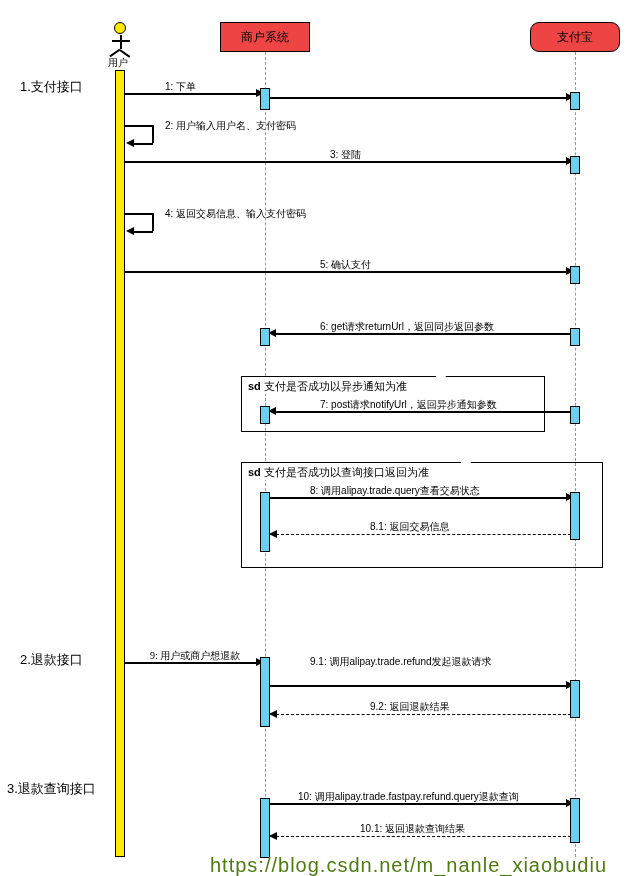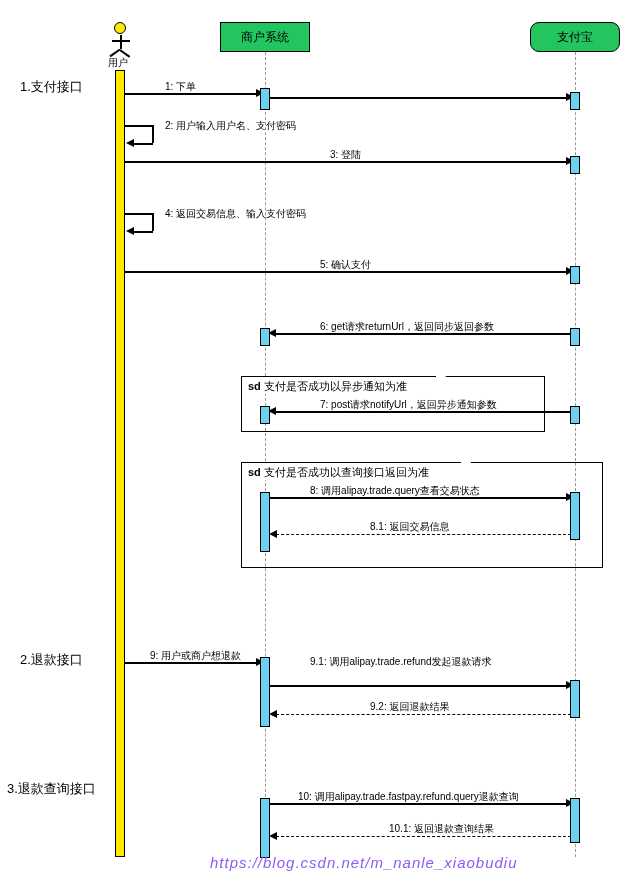--- a/index.html
+++ b/index.html
@@ -15,21 +15,21 @@
   }
   .canvas { position: relative; width: 633px; height: 876px; }
 
   
   .actor-head { position:absolute; width:12px; height:12px; border:1.5px solid #000; border-radius:50%; background:#ffea00; }
   .actor-body { position:absolute; width:1.5px; height:14px; background:#000; }
   .actor-arms { position:absolute; width:18px; height:1.5px; background:#000; }
   .actor-leg  { position:absolute; width:12px; height:1.5px; background:#000; transform-origin:left center; }
 
   
-  .pbox { position:absolute; width:90px; height:30px; background:#22c55e; border:1.5px solid #000; display:flex; align-items:center; justify-content:center; font-size:12px; }
+  .pbox { position:absolute; width:90px; height:30px; background:#ef4444; border:1.5px solid #000; display:flex; align-items:center; justify-content:center; font-size:12px; }
 
   
   .lifeline { position:absolute; width:0; border-left:1.5px dashed rgba(0,0,0,0.4); }
 
   
   .act-yellow { position:absolute; width:10px; background:#ffea00; border:1.5px solid #000; }
   
   .act-blue { position:absolute; width:10px; background:#6dd0f0; border:1.5px solid #000; }
 
   
@@ -47,21 +47,21 @@
   .section-lbl { position:absolute; font-size:13px; white-space:nowrap; }
 
   
   .frag { position:absolute; border:1.5px solid #000; }
   .frag-tab { position:absolute; top:-1px; left:-1px; height:18px; border:1.5px solid #000; border-right:none; border-bottom:none; padding:2px 6px; font-size:11px; background:#fff; }
   .frag-tab::after{
     content:""; position:absolute; right:-10px; top:-1.5px; width:0; height:0;
     border-top:18px solid #fff; border-right:10px solid transparent;
   }
 
-  .watermark { position:absolute; color:#8b5cf6; font-size:15px; font-style:italic; letter-spacing:1px; }
+  .watermark { position:absolute; color:#4d7c0f; font-size:20px; letter-spacing:1px; }
 </style>
 </head>
 <body>
 
 <div class="canvas">
 
   <div class="actor-head" style="left:114px; top:22px;"></div>
   <div class="actor-body" style="left:120px; top:35px;"></div>
   <div class="actor-arms" style="left:112px; top:40px;"></div>
   <div class="actor-leg" style="left:120px; top:49px; transform:rotate(35deg);"></div>
@@ -145,39 +145,39 @@
   <div class="lbl" style="left:310px; top:484px;">8: 调用alipay.trade.query查看交易状态</div>
   <div class="hline" style="left:270px; top:497px; width:298px;"></div>
   <div class="arrow-r" style="left:566px; top:493px;"></div>
   <div class="act-blue" style="left:260px; top:492px; height:60px;"></div>
   <div class="act-blue" style="left:570px; top:492px; height:48px;"></div>
 
   <div class="lbl" style="left:370px; top:520px;">8.1: 返回交易信息</div>
   <div class="hline-dash" style="left:276px; top:534px; width:295px;"></div>
   <div class="arrow-l" style="left:269px; top:530px;"></div>
 
-  <div class="lbl" style="left:150px; top:649px;">9: 用户或商户想退款</div>
+  <div class="lbl" style="left:150px; top:649px;font-family:Liberation Serif, serif;">9: 用户或商户想退款</div>
   <div class="hline" style="left:125px; top:662px; width:133px;"></div>
   <div class="arrow-r" style="left:256px; top:658px;"></div>
   <div class="act-blue" style="left:260px; top:657px; height:70px;"></div>
 
   <div class="lbl" style="left:310px; top:655px;">9.1: 调用alipay.trade.refund发起退款请求</div>
   <div class="hline" style="left:270px; top:685px; width:298px;"></div>
   <div class="arrow-r" style="left:566px; top:681px;"></div>
   <div class="act-blue" style="left:570px; top:680px; height:38px;"></div>
 
   <div class="lbl" style="left:370px; top:700px;">9.2: 返回退款结果</div>
   <div class="hline-dash" style="left:276px; top:714px; width:295px;"></div>
   <div class="arrow-l" style="left:269px; top:710px;"></div>
 
   <div class="act-blue" style="left:260px; top:798px; height:60px;"></div>
   <div class="lbl" style="left:298px; top:790px;">10: 调用alipay.trade.fastpay.refund.query退款查询</div>
   <div class="hline" style="left:270px; top:803px; width:298px;"></div>
   <div class="arrow-r" style="left:566px; top:799px;"></div>
   <div class="act-blue" style="left:570px; top:798px; height:45px;"></div>
 
-  <div class="lbl" style="left:360px; top:822px;margin-left:29px;">10.1: 返回退款查询结果</div>
+  <div class="lbl" style="left:360px; top:822px;">10.1: 返回退款查询结果</div>
   <div class="hline-dash" style="left:276px; top:836px; width:295px;"></div>
   <div class="arrow-l" style="left:269px; top:832px;"></div>
 
   <div class="watermark" style="left:210px; top:854px;">https://blog.csdn.net/m_nanle_xiaobudiu</div>
 
 </div>
 
 </body></html>

